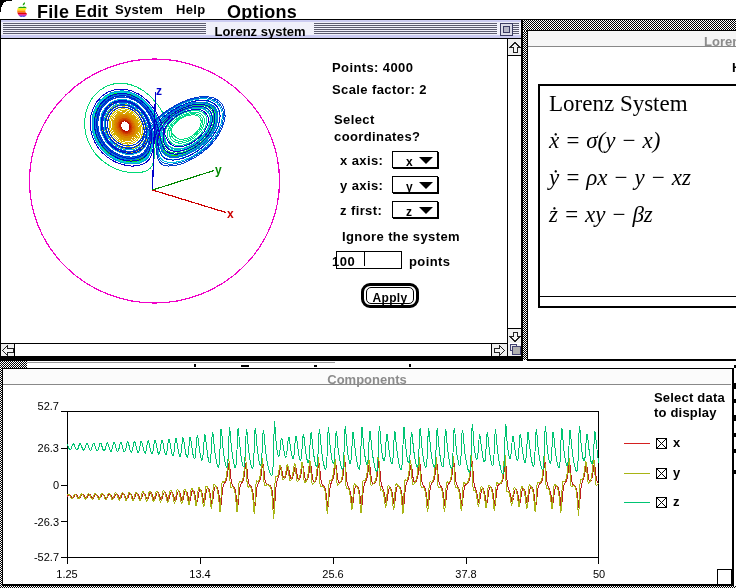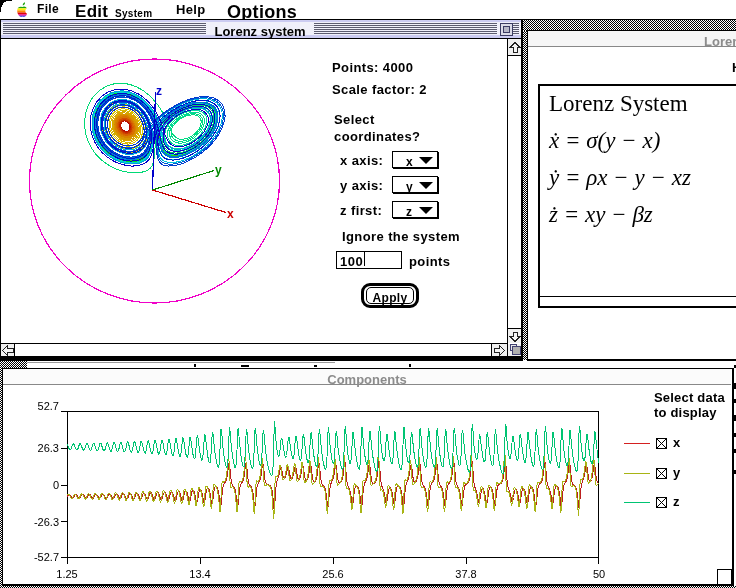--- a/index.html
+++ b/index.html
@@ -39,23 +39,23 @@
     <rect x="0" y="4.2" width="13" height="2.1" fill="#1da30d"></rect>
     <rect x="0" y="6.3" width="13" height="2.1" fill="#fcee0a"></rect>
     <rect x="0" y="8.4" width="13" height="2.1" fill="#ff8708"></rect>
     <rect x="0" y="10.5" width="13" height="1.7" fill="#dd0806"></rect>
     <rect x="0" y="12.2" width="13" height="1.5" fill="#f20884"></rect>
     <rect x="0" y="13.7" width="13" height="1.6" fill="#2222dd"></rect>
   </g>
   <path d="M6.8,3.4 C6.6,2.0 7.4,0.7 9.0,0.3 C9.3,1.8 8.5,3.1 6.8,3.4 Z" fill="#1da30d"></path>
 </svg>
 
-<div class="abs b" style="left:37px;top:2px;font-size:12px;letter-spacing:0.3px">File</div>
+<div class="abs b" style="left:37px;top:2px;font-size:18px;letter-spacing:0.3px">File</div>
 <div class="abs b" style="left:75px;top:2px;font-size:17px;letter-spacing:0.3px">Edit</div>
-<div class="abs b" style="left:115px;top:8px;font-size:10px;letter-spacing:0.3px">System</div>
+<div class="abs b" style="left:115px;top:2px;font-size:13px;letter-spacing:0.3px">System</div>
 <div class="abs b" style="left:176px;top:2px;font-size:13px;letter-spacing:0.3px">Help</div>
 <div class="abs b" style="left:227px;top:2px;font-size:18px;letter-spacing:0.3px">Options</div>
 
 <div class="abs" style="left:527px;top:30px;width:209px;height:331px;background:#fff;border-left:1px solid #000;border-top:1px solid #000;border-bottom:2px solid #000"></div>
 <div class="abs" style="left:528px;top:31px;width:208px;height:16px;background:#f6f6f6;border-bottom:1px solid #888"></div>
 <div class="abs b" style="left:704px;top:34px;font-size:13px;color:#8c8c8c;white-space:nowrap">Lorenz Sys</div>
 <div class="abs b" style="left:732px;top:60px;font-size:13px">Help</div>
 <div class="abs" style="left:538px;top:84px;width:210px;height:224px;border:2px solid #000;background:#fff"></div>
 <div class="abs" style="left:540px;top:296px;width:196px;height:1px;background:#000"></div>
 <div class="abs" style="left:549px;top:85px;font-family:'Liberation Serif',serif;font-size:23px;color:#000;line-height:37px;white-space:nowrap">
@@ -200,21 +200,21 @@
 <svg class="abs" style="left:419px;top:182px" width="14" height="7">
     <path d="M0,0 L14,0 L7,7 Z" fill="#000"></path>
   </svg>
 <div class="abs" style="left:392px;top:201px;width:46px;height:17px;border:1px solid #000;background:#fff;box-shadow:1px 1px 0 #000"></div>
 <div class="abs b" style="left:406px;top:205px;font-size:12px">z</div>
 <svg class="abs" style="left:419px;top:207px" width="14" height="7">
     <path d="M0,0 L14,0 L7,7 Z" fill="#000"></path>
   </svg>
 <div class="abs ui" style="left:342px;top:230px">Ignore the system</div>
 <div class="abs" style="left:336px;top:251px;width:66px;height:18px;border:1px solid #000;background:#fff"></div>
-<div class="abs b" style="left:340px;top:254px;font-size:13px;letter-spacing:0.5px">100</div>
+<div class="abs b" style="left:332px;top:254px;font-size:13px;letter-spacing:0.5px">100</div>
 <div class="abs" style="left:364px;top:252px;width:1px;height:14px;background:#000"></div>
 <div class="abs ui" style="left:409px;top:255px">points</div>
 <div class="abs" style="left:361px;top:283px;width:58px;height:25px;border:3px solid #000;border-radius:9px"></div>
 <div class="abs" style="left:366px;top:287px;width:48px;height:17px;border:1px solid #000;border-radius:5px"></div>
 <div class="abs b" style="left:366px;top:291px;width:48px;text-align:center;font-size:12px;letter-spacing:0.3px">Apply</div>
 
 <div class="abs" style="left:2px;top:368px;width:732px;height:218px;background:#fff;border:1px solid #000;border-right-width:2px;border-bottom-width:2px"></div>
 <div class="abs" style="left:3px;top:369px;width:728px;height:16px;background:#fbfbfb;border-bottom:1px solid #888"></div>
 <div class="abs b" style="left:3px;top:372px;width:728px;text-align:center;font-size:13px;color:#8c8c8c">Components</div>
 <svg class="abs" style="left:0;top:386px" width="736" height="198" viewBox="0 386 736 198">

